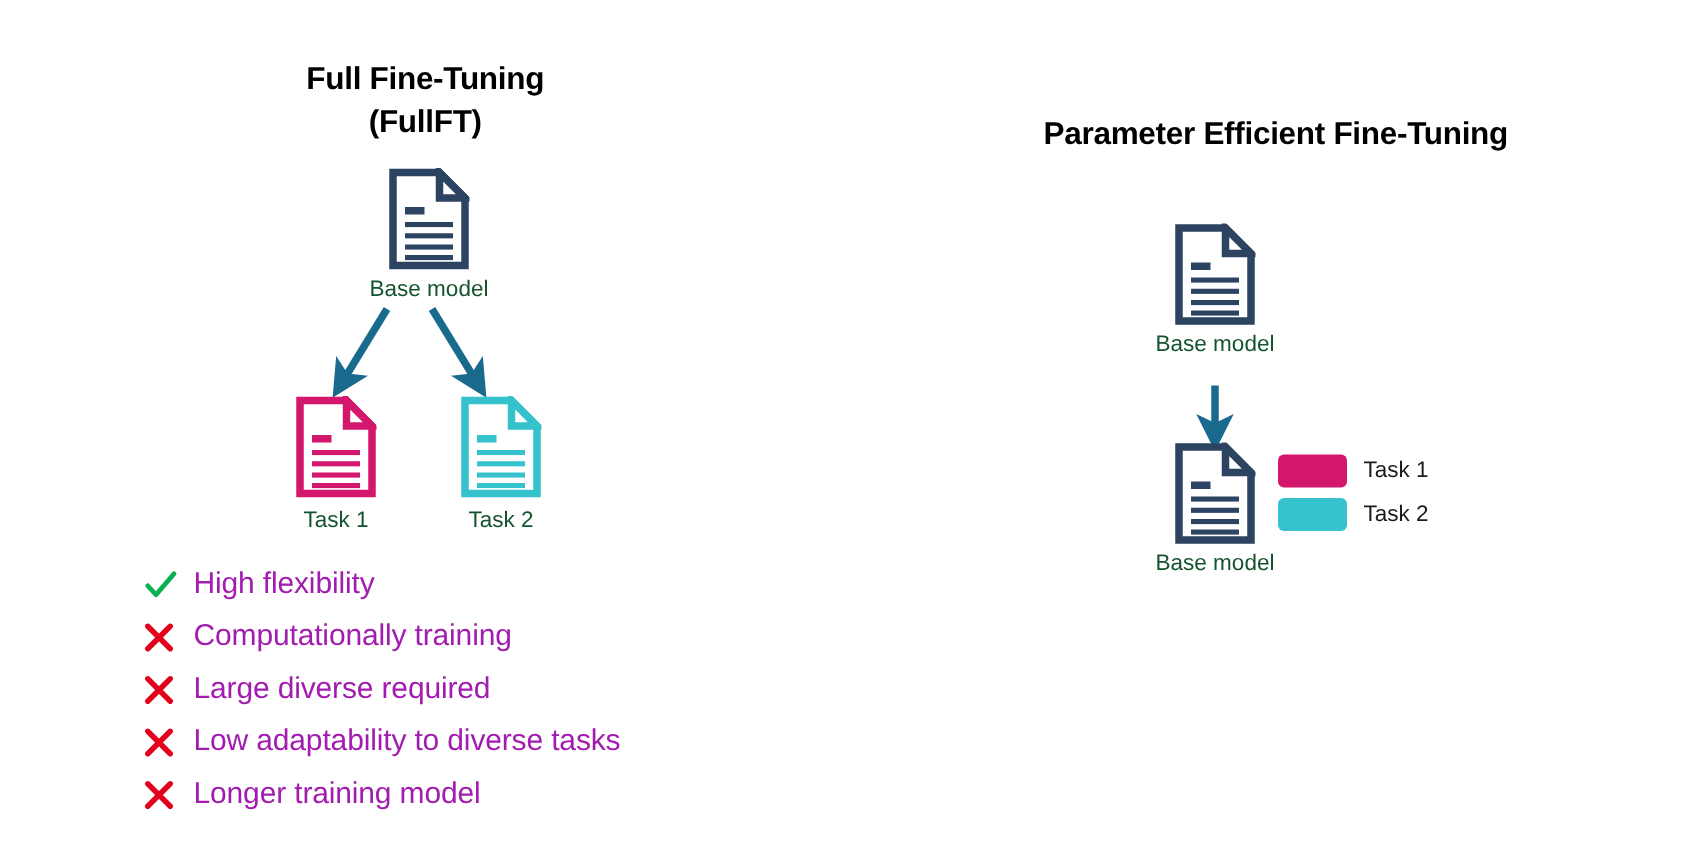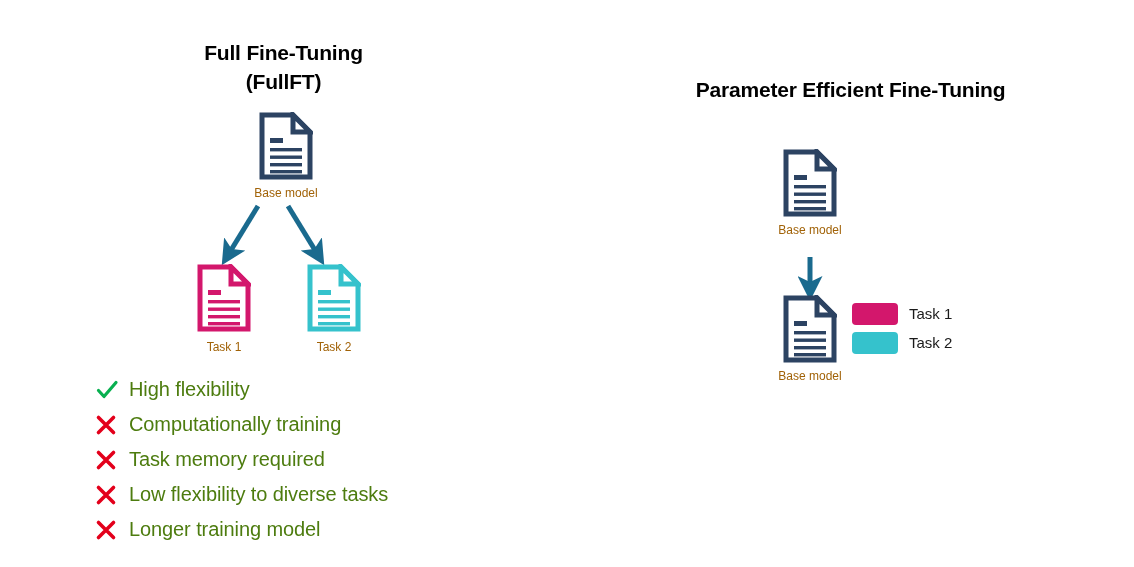--- a/index.html
+++ b/index.html
@@ -38,23 +38,23 @@
   .panel-title .line2 { display: block; }
 
   
   .doc-icon { display: block; }
 
   .node {
     position: absolute;
     text-align: center;
   }
   .node-label {
-    font-size: 12px;
+    font-size: 15px;
     line-height: 20px;
-    color: #a16207;
+    color: #14532d;
     white-space: nowrap;
     margin-top: 1px;
   }
 
   
   #node-base-left { left: 236px; top: 112px; width: 100px; }
   #node-base-left .node-label { margin-top: 3px; }
   #node-task1 { left: 178px; top: 264px; width: 92px; }
   #node-task2 { left: 288px; top: 264px; width: 92px; }
   #node-task1 .node-label, #node-task2 .node-label { margin-top: 5px; }
@@ -111,21 +111,21 @@
     width: 34px;
     flex: 0 0 34px;
     height: 29px;
     display: flex;
     align-items: center;
     justify-content: flex-start;
   }
   .bullet-text {
     font-size: 20px;
     line-height: 29px;
-    color: #4d7c0f;
+    color: #a21caf;
     letter-spacing: -0.1px;
   }
 </style>
 </head>
 <body>
 
 <div class="panel" id="panel-fullft">
 
   <div class="panel-title">
     <span>Full Fine-Tuning</span>
@@ -203,30 +203,30 @@
       </span>
       <span class="bullet-text">Computationally training</span>
     </div>
 
     <div class="bullet-row">
       <span class="bullet-mark">
         <svg width="22" height="22" viewBox="0 0 22 22">
             <path d="M3.5 3.5 L18.5 18.5 M18.5 3.5 L3.5 18.5" fill="none" stroke="#e3001b" stroke-width="3.6" stroke-linecap="round"></path>
           </svg>
       </span>
-      <span class="bullet-text">Task memory required</span>
-    </div>
-
-    <div class="bullet-row">
-      <span class="bullet-mark">
-        <svg width="22" height="22" viewBox="0 0 22 22">
-            <path d="M3.5 3.5 L18.5 18.5 M18.5 3.5 L3.5 18.5" fill="none" stroke="#e3001b" stroke-width="3.6" stroke-linecap="round"></path>
-          </svg>
-      </span>
-      <span class="bullet-text">Low flexibility to diverse tasks</span>
+      <span class="bullet-text">Large diverse required</span>
+    </div>
+
+    <div class="bullet-row">
+      <span class="bullet-mark">
+        <svg width="22" height="22" viewBox="0 0 22 22">
+            <path d="M3.5 3.5 L18.5 18.5 M18.5 3.5 L3.5 18.5" fill="none" stroke="#e3001b" stroke-width="3.6" stroke-linecap="round"></path>
+          </svg>
+      </span>
+      <span class="bullet-text">Low adaptability to diverse tasks</span>
     </div>
 
     <div class="bullet-row">
       <span class="bullet-mark">
         <svg width="22" height="22" viewBox="0 0 22 22">
             <path d="M3.5 3.5 L18.5 18.5 M18.5 3.5 L3.5 18.5" fill="none" stroke="#e3001b" stroke-width="3.6" stroke-linecap="round"></path>
           </svg>
       </span>
       <span class="bullet-text">Longer training model</span>
     </div>

